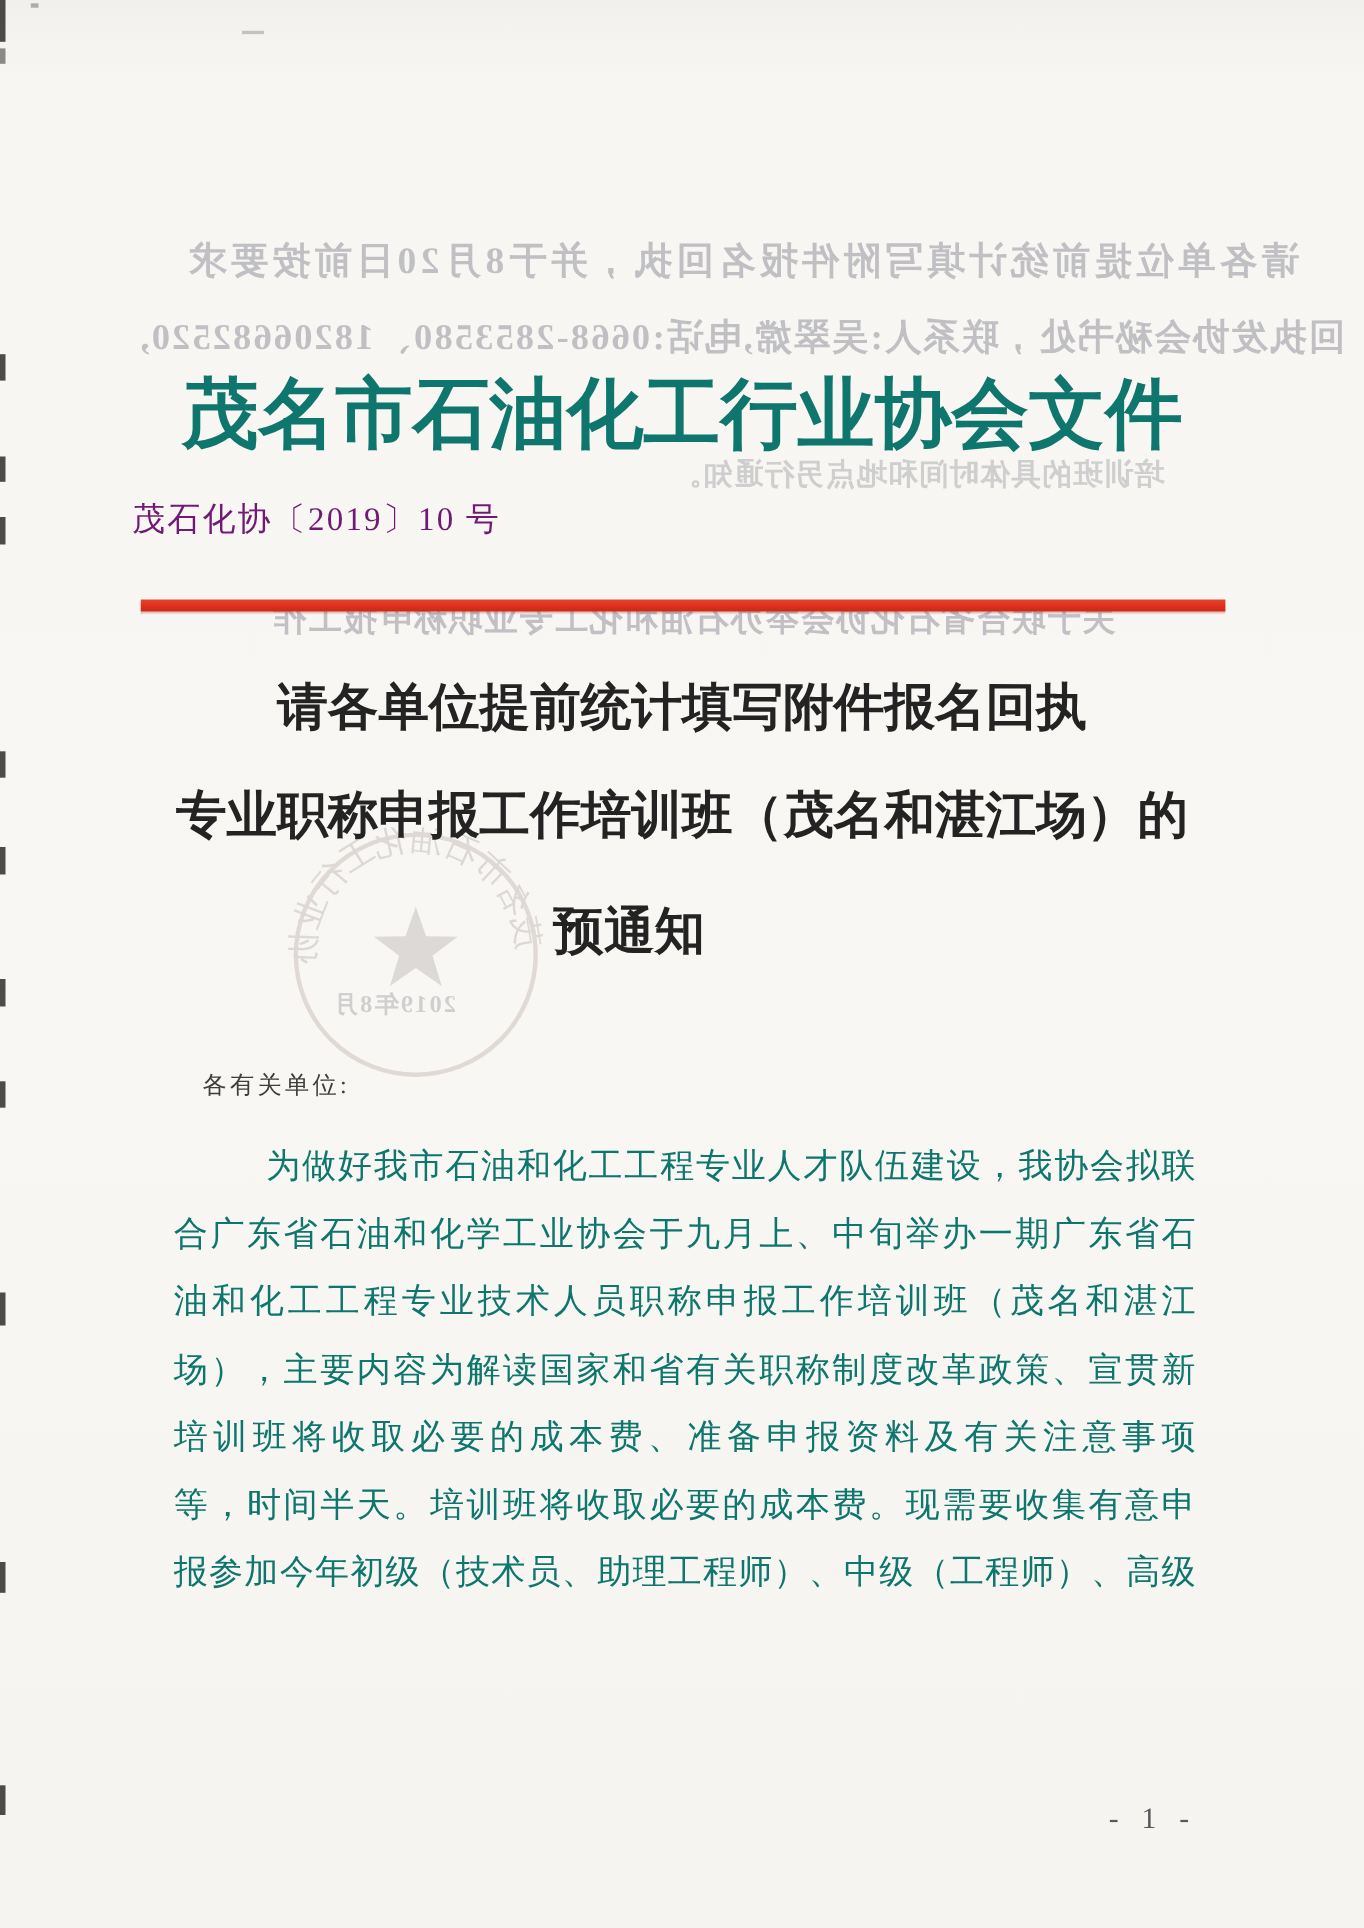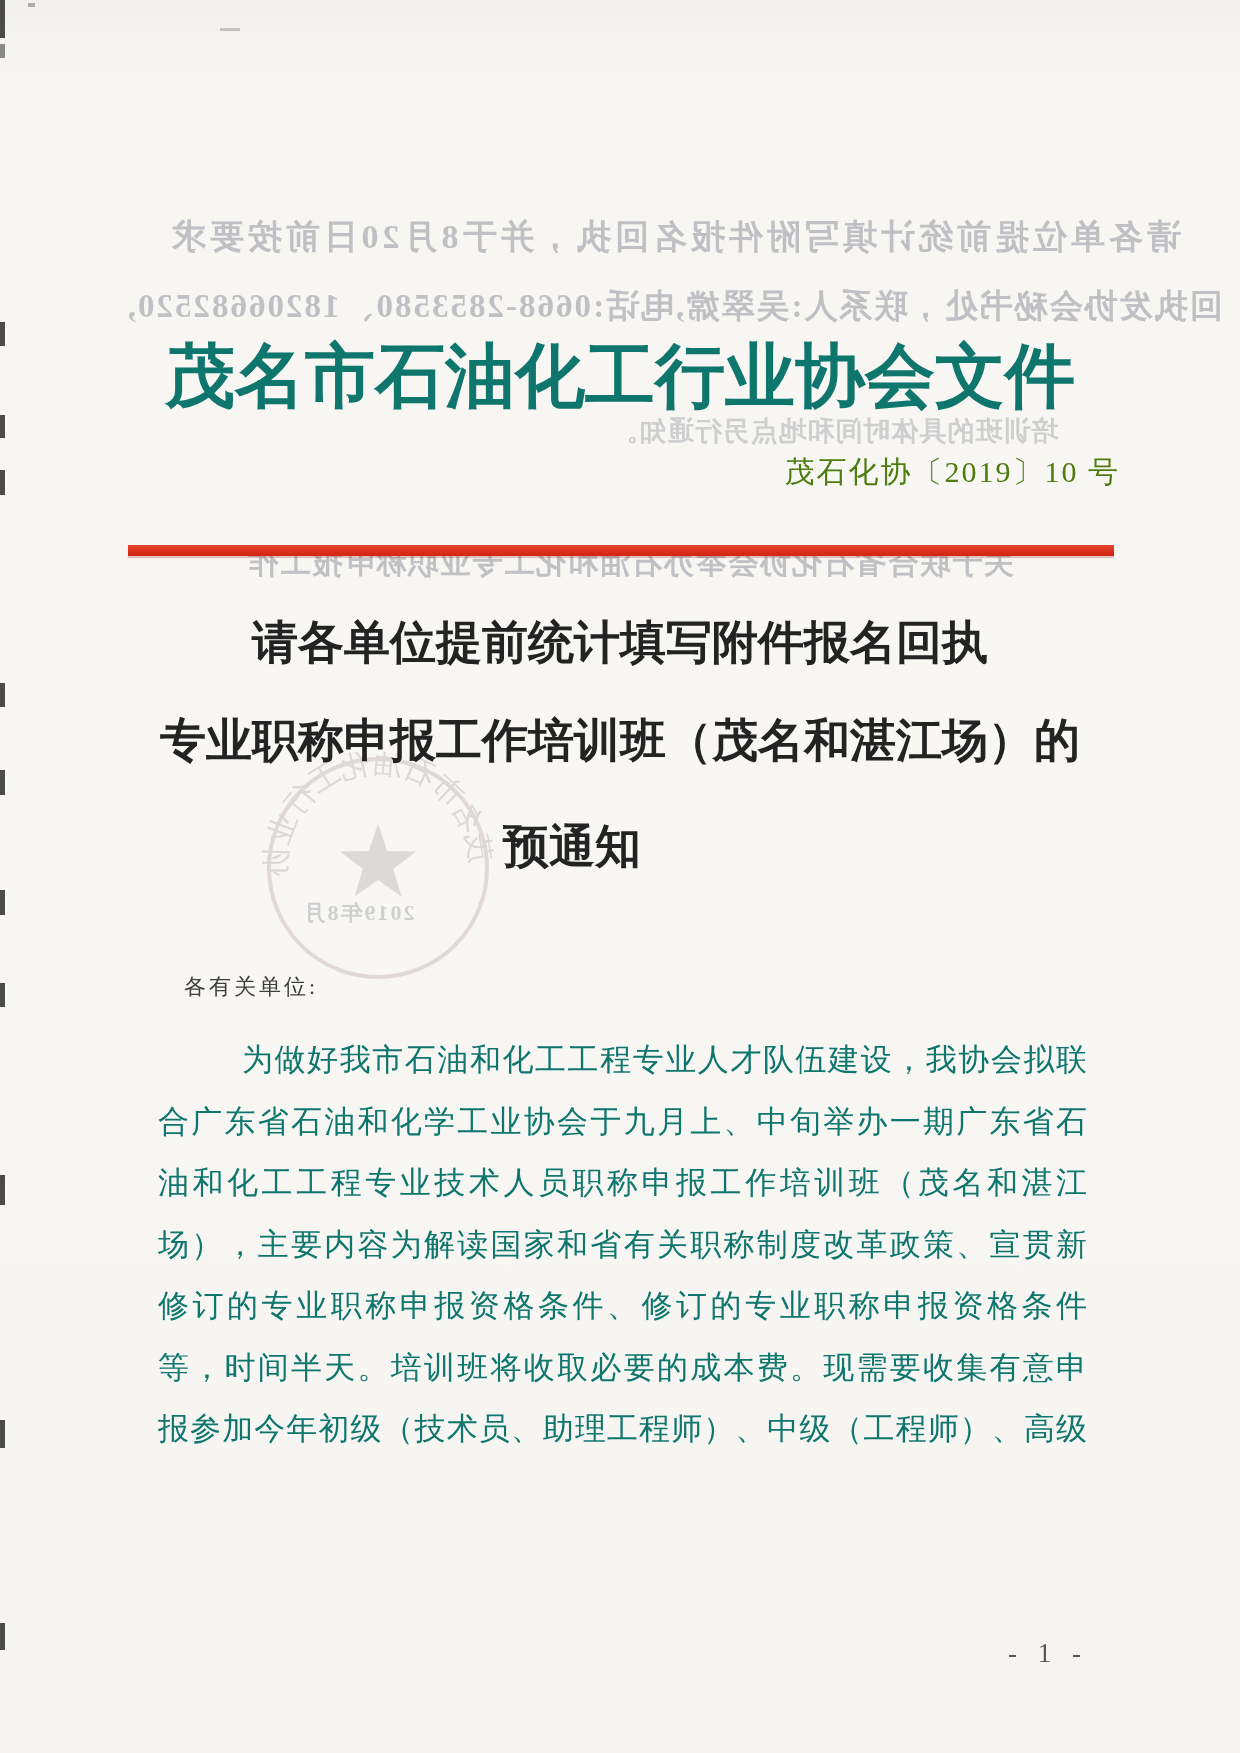--- a/index.html
+++ b/index.html
@@ -27,21 +27,21 @@
   .seal{position:absolute;left:262px;top:752px;width:232px;height:232px;z-index:1;
         opacity:0.25;transform:scaleX(-1);}
   
   .red-header{
     position:absolute;left:120px;top:330px;width:1000px;height:86px;z-index:2;
     color:#0f766e;font-size:70px;font-weight:bold;text-align:center;
     letter-spacing:0px;white-space:nowrap;
   }
   .doc-number{
     position:absolute;left:120px;top:452px;width:1000px;z-index:2;
-    color:#4d7c0f;font-size:30px;text-align:right;letter-spacing:2px;
+    color:#701a75;font-size:30px;text-align:left;letter-spacing:2px;
   }
   .red-divider{
     position:absolute;left:128px;top:545px;width:986px;height:11px;z-index:2;
     background:linear-gradient(180deg,#e6452f 0%,#dc2d1a 60%,#c92a18 100%);
     box-shadow:0 2px 1px rgba(150,40,30,0.25);
   }
   
   .doc-title{position:absolute;left:120px;width:1000px;z-index:2;
     color:#232323;font-weight:bold;font-size:46px;text-align:center;
     letter-spacing:0px;white-space:nowrap;}
@@ -100,21 +100,21 @@
   <div class="doc-title t2">专业职称申报工作培训班（茂名和湛江场）的</div>
   <div class="doc-title t3">预通知</div>
 
   <div class="salutation">各有关单位:</div>
 
   <div class="body-block">
     <div class="body-line indent">为做好我市石油和化工工程专业人才队伍建设，我协会拟联</div>
     <div class="body-line">合广东省石油和化学工业协会于九月上、中旬举办一期广东省石</div>
     <div class="body-line">油和化工工程专业技术人员职称申报工作培训班（茂名和湛江</div>
     <div class="body-line">场），主要内容为解读国家和省有关职称制度改革政策、宣贯新</div>
-    <div class="body-line">修订的专业职称申报资格条件、修订的专业职称申报资格条件</div>
+    <div class="body-line">培训班将收取必要的成本费、准备申报资料及有关注意事项</div>
     <div class="body-line">等，时间半天。培训班将收取必要的成本费。现需要收集有意申</div>
     <div class="body-line">报参加今年初级（技术员、助理工程师）、中级（工程师）、高级</div>
   </div>
 
   <div class="page-number">- 1 -</div>
 
   <div class="edge-mark" style="top:0;height:38px;"></div>
   <div class="edge-mark" style="top:44px;height:14px;opacity:.5;"></div>
   <div class="edge-mark" style="top:322px;height:24px;"></div>
   <div class="edge-mark" style="top:415px;height:23px;"></div>

